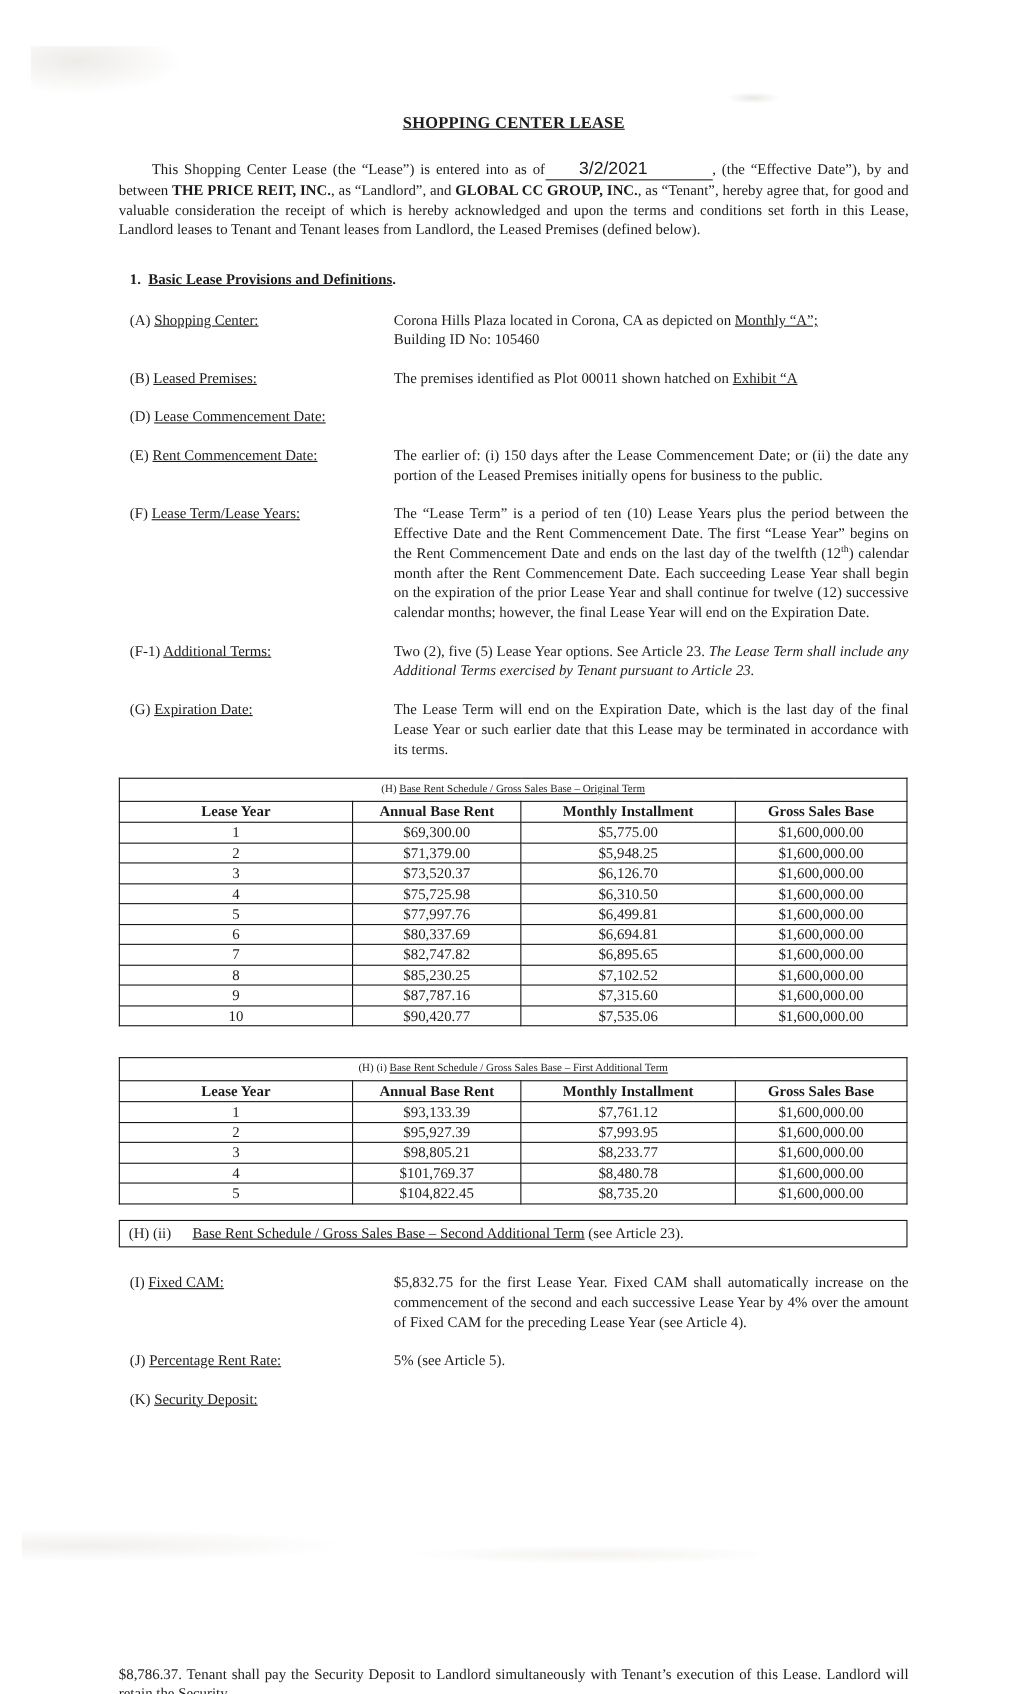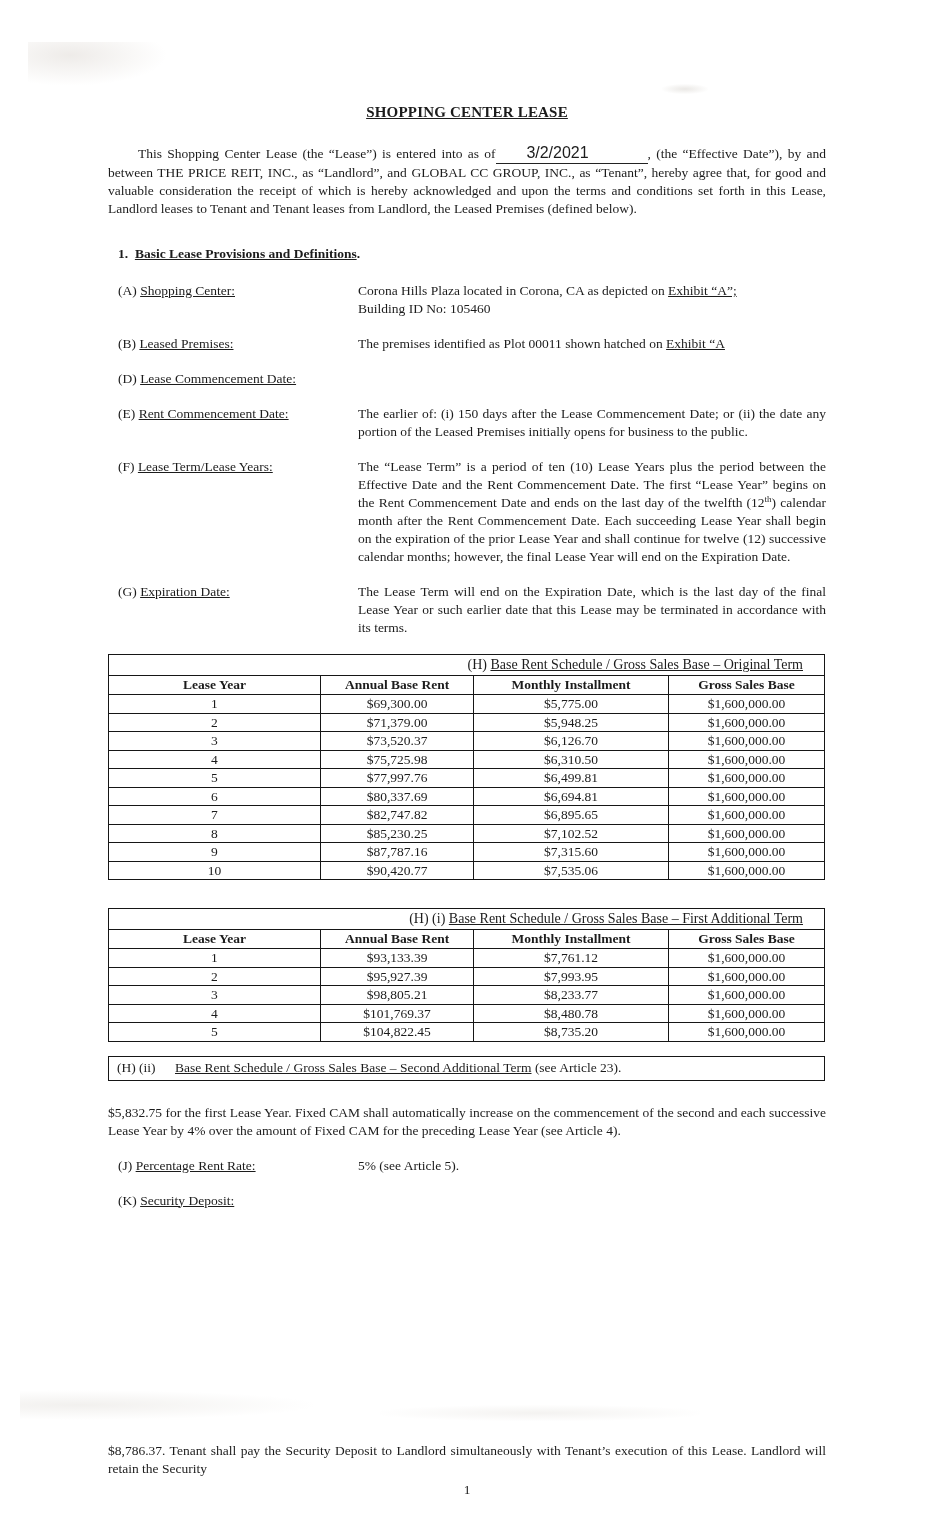--- a/index.html
+++ b/index.html
@@ -7,42 +7,42 @@
     width:933px;height:1540px;position:relative;margin:0 auto;
     background:#ffffff;
     font-family:"Liberation Serif","DejaVu Serif",serif;
     font-size:13.5px;line-height:18px;color:#1c1c1c;
     overflow:hidden;
   }
   .content{padding:103px 107px 0 108px;box-sizing:border-box;}
   .doc-title{text-align:center;font-weight:bold;font-size:15px;letter-spacing:.2px;}
   .doc-title span{text-decoration:underline;}
   .intro{margin:24px 0 0 0;text-align:justify;text-indent:30px;}
-  .intro b{font-weight:normal;}
+  .intro b{font-weight:bold;}
   .fill-line{
     display:inline-block;width:152px;border-bottom:1px solid #222;
     text-align:center;text-indent:0;vertical-align:baseline;
   }
   .fill-line .date{
     font-family:"Liberation Sans","DejaVu Sans",sans-serif;
     font-size:16px;line-height:13px;display:inline-block;transform:translate(-14px,0);
   }
   .section-heading{font-weight:bold;margin-top:27px;padding-left:10px;}
   .section-heading .u{text-decoration:underline;}
   .defs{margin-top:19px;}
   .def-row{display:flex;margin-bottom:17px;}
   .def-label{flex:0 0 250px;width:250px;padding-left:10px;box-sizing:border-box;}
   .def-label .u{text-decoration:underline;}
   .def-value{flex:1;text-align:justify;}
   .seg-underline{text-decoration:underline;}
   .seg-italic{font-style:italic;}
   .seg-sup{vertical-align:super;font-size:9px;line-height:0;}
   table.rent{width:717px;border-collapse:collapse;table-layout:fixed;}
   table.rent td,table.rent th{border:1.5px solid #161616;box-sizing:border-box;}
-  td.tcaption{text-align:right;padding:1px 21px;font-size:14px;}
+  td.tcaption{text-align:center;padding:1px 21px;font-size:10px;}
   td.tcaption .u{text-decoration:underline;}
   table.rent th{font-weight:bold;text-align:center;padding:1px 20px;line-height:16px;}
   table.rent td.cell{text-align:center;padding:1px 4px;line-height:15.5px;}
   col.c1{width:29.6%}col.c2{width:21.4%}col.c3{width:27.2%}col.c4{width:21.8%}
   .tbl1{margin-top:15px;}
   .tbl2{margin-top:28px;}
   .h2bar{
     margin-top:14px;width:717px;box-sizing:border-box;
     border:1.5px solid #161616;padding:2px 8px 3px 8px;
   }
@@ -74,21 +74,21 @@
     <div class="doc-title"><span>SHOPPING CENTER LEASE</span></div>
 
     <p class="intro"><span>This Shopping Center Lease (the “Lease”) is entered into as of</span><span class="fill-line"><span class="date">3/2/2021</span></span><span>,  (the “Effective Date”), by and between </span><b>THE PRICE REIT, INC.</b><span>, as “Landlord”, and </span><b>GLOBAL CC GROUP, INC.</b><span>, as “Tenant”, hereby agree that, for good and valuable consideration the receipt of which is hereby acknowledged and upon the terms and conditions set forth in this Lease, Landlord leases to Tenant and Tenant leases from Landlord, the Leased Premises (defined below).</span></p>
 
     <div class="section-heading"><span>1.</span>&nbsp; <span class="u">Basic Lease Provisions and Definitions</span><span>.</span></div>
 
     <div class="defs">
 
       <div class="def-row">
         <div class="def-label"><span>(A)</span> <span class="u">Shopping Center:</span></div>
-        <div class="def-value"><span>Corona Hills Plaza located in Corona, CA as depicted on </span><span class="seg-underline">Exhibit “A”;</span><br><span>Building ID No: 105460</span></div>
+        <div class="def-value"><span>Corona Hills Plaza located in Corona, CA as depicted on </span><span class="seg-underline">Monthly “A”;</span><br><span>Building ID No: 105460</span></div>
       </div>
 
       <div class="def-row">
         <div class="def-label"><span>(B)</span> <span class="u">Leased Premises:</span></div>
         <div class="def-value"><span>The premises identified as Plot 00011 shown hatched on </span><span class="seg-underline">Exhibit “A</span></div>
       </div>
 
 
       <div class="def-row">
         <div class="def-label"><span>(D)</span> <span class="u">Lease Commencement Date:</span></div>
@@ -97,20 +97,24 @@
       <div class="def-row">
         <div class="def-label"><span>(E)</span> <span class="u">Rent Commencement Date:</span></div>
         <div class="def-value"><span>The earlier of: (i) 150 days after the Lease Commencement Date; or (ii) the date any portion of the Leased Premises initially opens for business to the public.</span></div>
       </div>
 
       <div class="def-row">
         <div class="def-label"><span>(F)</span> <span class="u">Lease Term/Lease Years:</span></div>
         <div class="def-value"><span>The “Lease Term” is a period of ten (10) Lease Years plus the period between the Effective Date and the Rent Commencement Date. The first “Lease Year” begins on the Rent Commencement Date and ends on the last day of the twelfth (12</span><span class="seg-sup">th</span><span>) calendar month after the Rent Commencement Date.  Each succeeding Lease Year shall begin on the expiration of the prior Lease Year and shall continue for twelve (12) successive calendar months; however, the final Lease Year will end on the Expiration Date.</span></div>
       </div>
 
+      <div class="def-row">
+        <div class="def-label"><span>(F-1)</span> <span class="u">Additional Terms:</span></div>
+        <div class="def-value"><span>Two (2), five (5) Lease Year options. See Article 23.  </span><span class="seg-italic">The Lease Term shall include any Additional Terms exercised by Tenant pursuant to Article 23.</span></div>
+      </div>
 
       <div class="def-row">
         <div class="def-label"><span>(G)</span> <span class="u">Expiration Date:</span></div>
         <div class="def-value"><span>The Lease Term will end on the Expiration Date, which is the last day of the final Lease Year or such earlier date that this Lease may be terminated in accordance with its terms.</span></div>
       </div>
 
     </div>
 
     <table class="rent tbl1">
       <colgroup>
@@ -240,20 +244,21 @@
             <td class="cell">$1,600,000.00</td>
           </tr>
       </tbody>
     </table>
 
     <div class="h2bar"><span>(H) (ii) </span><span class="u">Base Rent Schedule / Gross Sales Base – Second Additional Term</span><span>  (see Article 23).</span></div>
 
     <div class="defs defs2">
 
       <div class="def-row">
+        <div class="def-label"><span>(I)</span> <span class="u">Fixed CAM:</span></div>
         <div class="def-value"><span>$5,832.75 for the first Lease Year. Fixed CAM shall automatically increase on the commencement of the second and each successive Lease Year by  4% over the amount of Fixed CAM for the preceding Lease Year (see Article 4).</span></div>
       </div>
 
       <div class="def-row">
         <div class="def-label"><span>(J)</span> <span class="u">Percentage Rent Rate:</span></div>
         <div class="def-value"><span>5% (see Article 5).</span></div>
       </div>
 
       <div class="def-row" style="margin-bottom:0;flex-direction:column;">
         <div class="def-label"><span>(K)</span> <span class="u">Security Deposit:</span></div>

